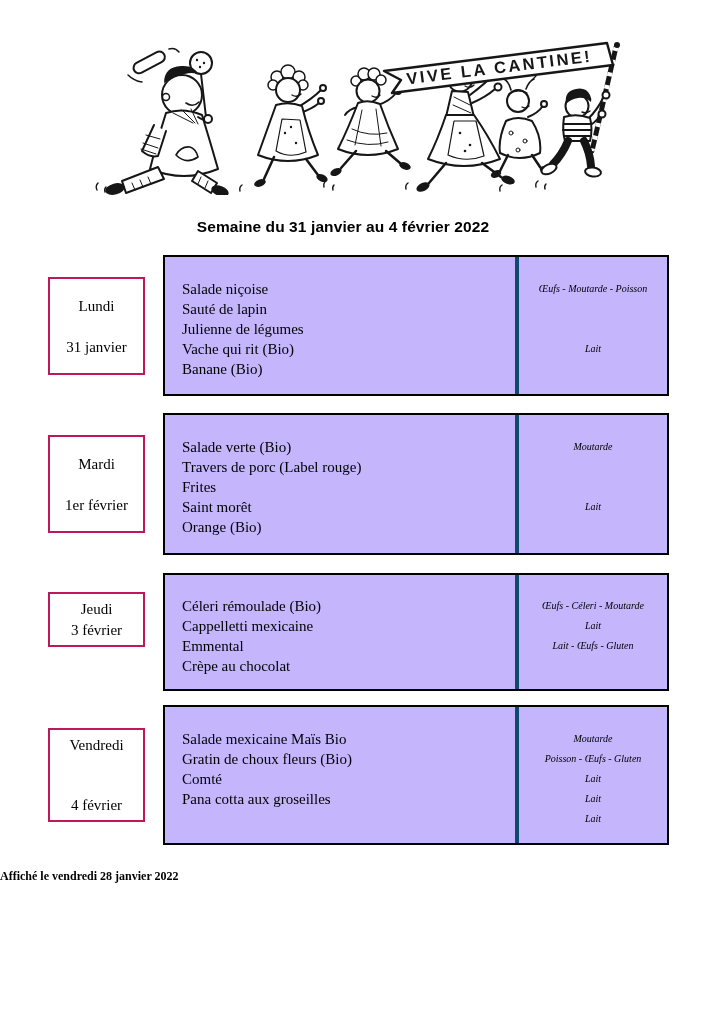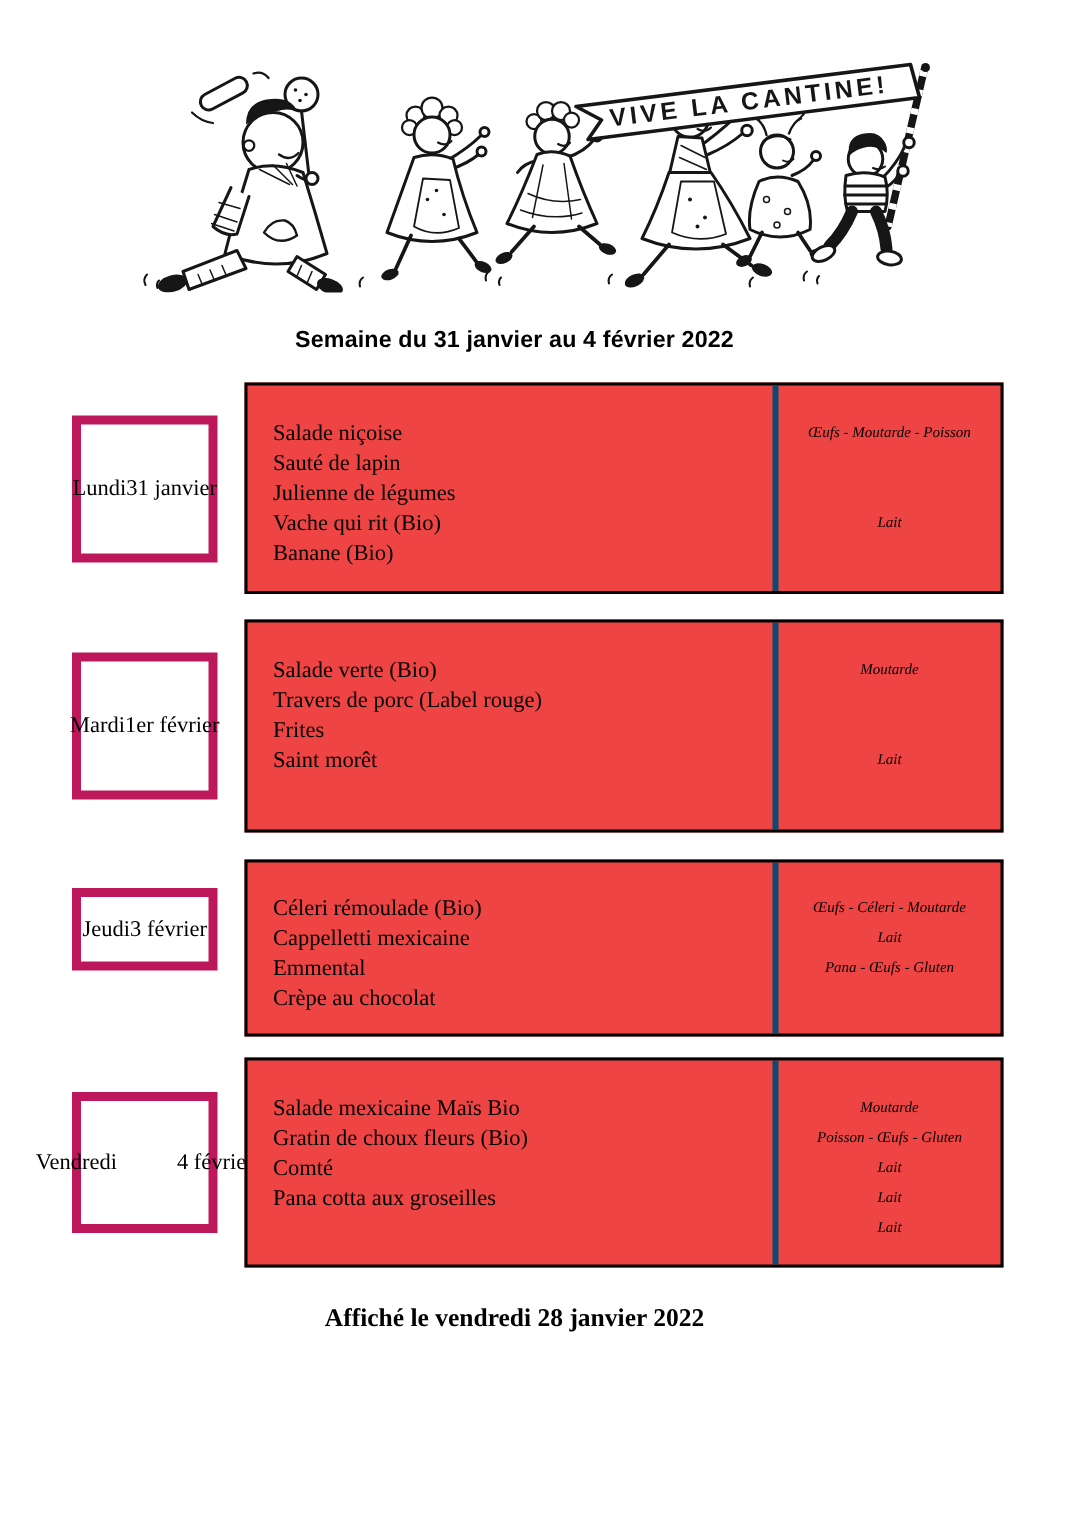--- a/index.html
+++ b/index.html
@@ -7,43 +7,43 @@
               font-family:"Liberation Serif", serif; color:#000; }
   .page { position:relative; width:724px; height:1023px; background:#fff; }
 
   .illustration { position:absolute; left:70px; top:33px; width:585px; height:162px; }
 
   .doc-title { position:absolute; top:218px; left:0; width:686px; text-align:center;
                font-family:"Liberation Sans", sans-serif; font-weight:bold;
                font-size:15.5px; letter-spacing:0.1px; }
 
   .block { position:absolute; left:0; width:724px; }
-  .day-box { position:absolute; left:48px; width:97px; border:6px solid #be185d;
-             display:flex; flex-direction:row; align-items:center; justify-content:center;
+  .day-box { position:absolute; left:48px; width:97px; border:2px solid #be185d;
+             display:flex; flex-direction:column; align-items:center; justify-content:center;
              text-align:center; background:#fff; }
   .day-box div { height:20px; line-height:20px; font-size:15px; white-space:nowrap; }
   .menu-box { position:absolute; left:163px; width:506px; border:2px solid #000;
-              display:flex; background:#ef4444; }
+              display:flex; background:#c4b5fd; }
   .items { flex:0 0 350px; padding:22px 0 0 17px; }
   .item { height:20px; line-height:20px; font-size:15px; white-space:nowrap; }
   .allergens { flex:1 1 auto; border-left:4px solid #0c4a6e; padding-top:22px; text-align:center; }
   .allergen { height:20px; line-height:20px; font-size:10px; font-style:italic; white-space:nowrap; }
 
   #block-0 { top:255px; }  #block-0 .menu-box { height:141px; }
   #block-0 .day-box { top:22px; height:98px; row-gap:21px; }
   #block-1 { top:413px; }  #block-1 .menu-box { height:142px; }
   #block-1 .day-box { top:22px; height:98px; row-gap:21px; }
   #block-2 { top:573px; }  #block-2 .menu-box { height:118px; }
   #block-2 .day-box { top:19px; height:55px; row-gap:1px; }
   #block-2 .items, #block-2 .allergens { padding-top:21px; }
   #block-3 { top:705px; }  #block-3 .menu-box { height:140px; }
   #block-3 .day-box { top:23px; height:94px; row-gap:22px;gap:40px; }
 
-  .doc-footer { position:absolute; top:869px; left:0; width:686px; text-align:center;
-                font-weight:bold; font-size:17px; }
+  .doc-footer { position:absolute; top:869px; left:0; width:686px; 
+                font-weight:bold; font-size:12px; }
 
   svg text { font-family:"Liberation Sans", sans-serif; }
 </style>
 </head>
 <body>
 
 <div class="page">
 
   <svg class="illustration" viewBox="0 0 585 162" stroke="#161616" fill="none" stroke-width="2" stroke-linecap="round" stroke-linejoin="round">
 
@@ -225,20 +225,21 @@
     <div class="day-box">
       <div>Mardi</div>
       <div>1er février</div>
     </div>
     <div class="menu-box">
       <div class="items">
         <div class="item">Salade verte (Bio)</div>
         <div class="item">Travers de porc (Label rouge)</div>
         <div class="item">Frites</div>
         <div class="item">Saint morêt</div>
+        <div class="item">Orange (Bio)</div>
       </div>
       <div class="allergens">
         <div class="allergen">Moutarde</div>
         <div class="allergen"></div>
         <div class="allergen"></div>
         <div class="allergen">Lait</div>
         <div class="allergen"></div>
       </div>
     </div>
   </section>
@@ -251,21 +252,21 @@
     <div class="menu-box">
       <div class="items">
         <div class="item">Céleri rémoulade (Bio)</div>
         <div class="item">Cappelletti mexicaine</div>
         <div class="item">Emmental</div>
         <div class="item">Crèpe au chocolat</div>
       </div>
       <div class="allergens">
         <div class="allergen">Œufs - Céleri - Moutarde</div>
         <div class="allergen">Lait</div>
-        <div class="allergen">Pana - Œufs - Gluten</div>
+        <div class="allergen">Lait - Œufs - Gluten</div>
       </div>
     </div>
   </section>
 
   <section class="block" id="block-3">
     <div class="day-box">
       <div>Vendredi</div>
       <div>4 février</div>
     </div>
     <div class="menu-box">

